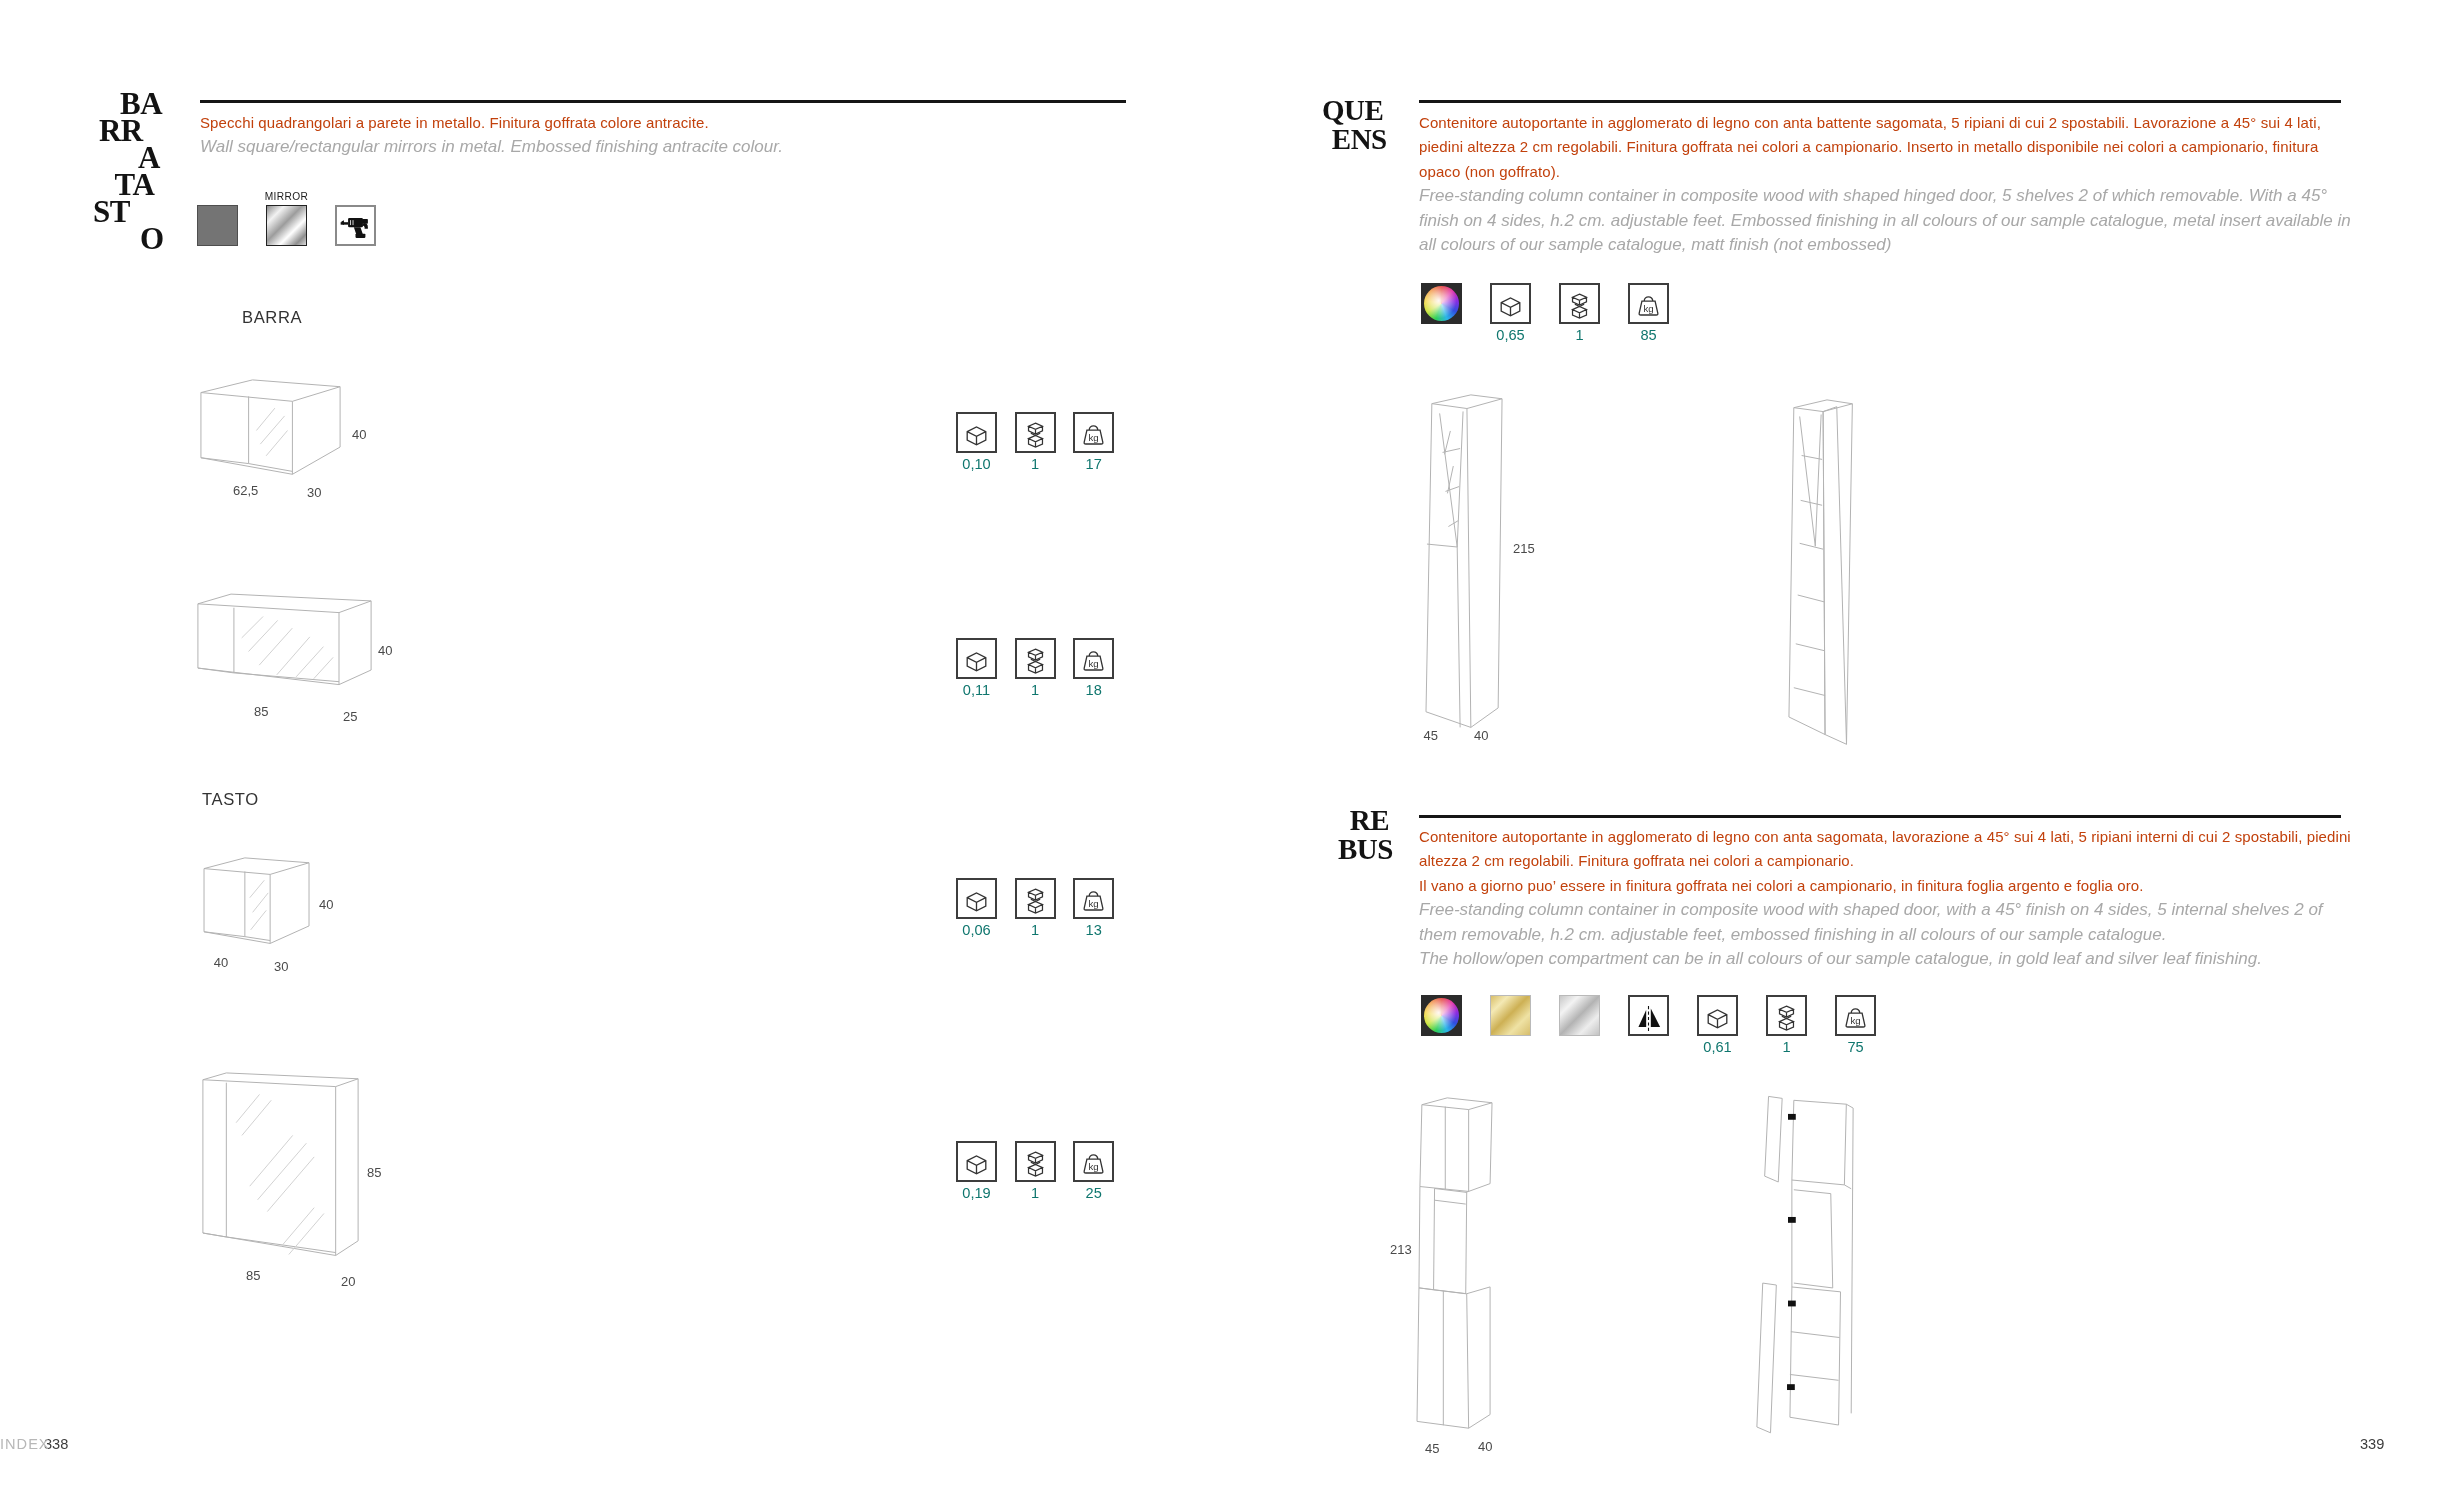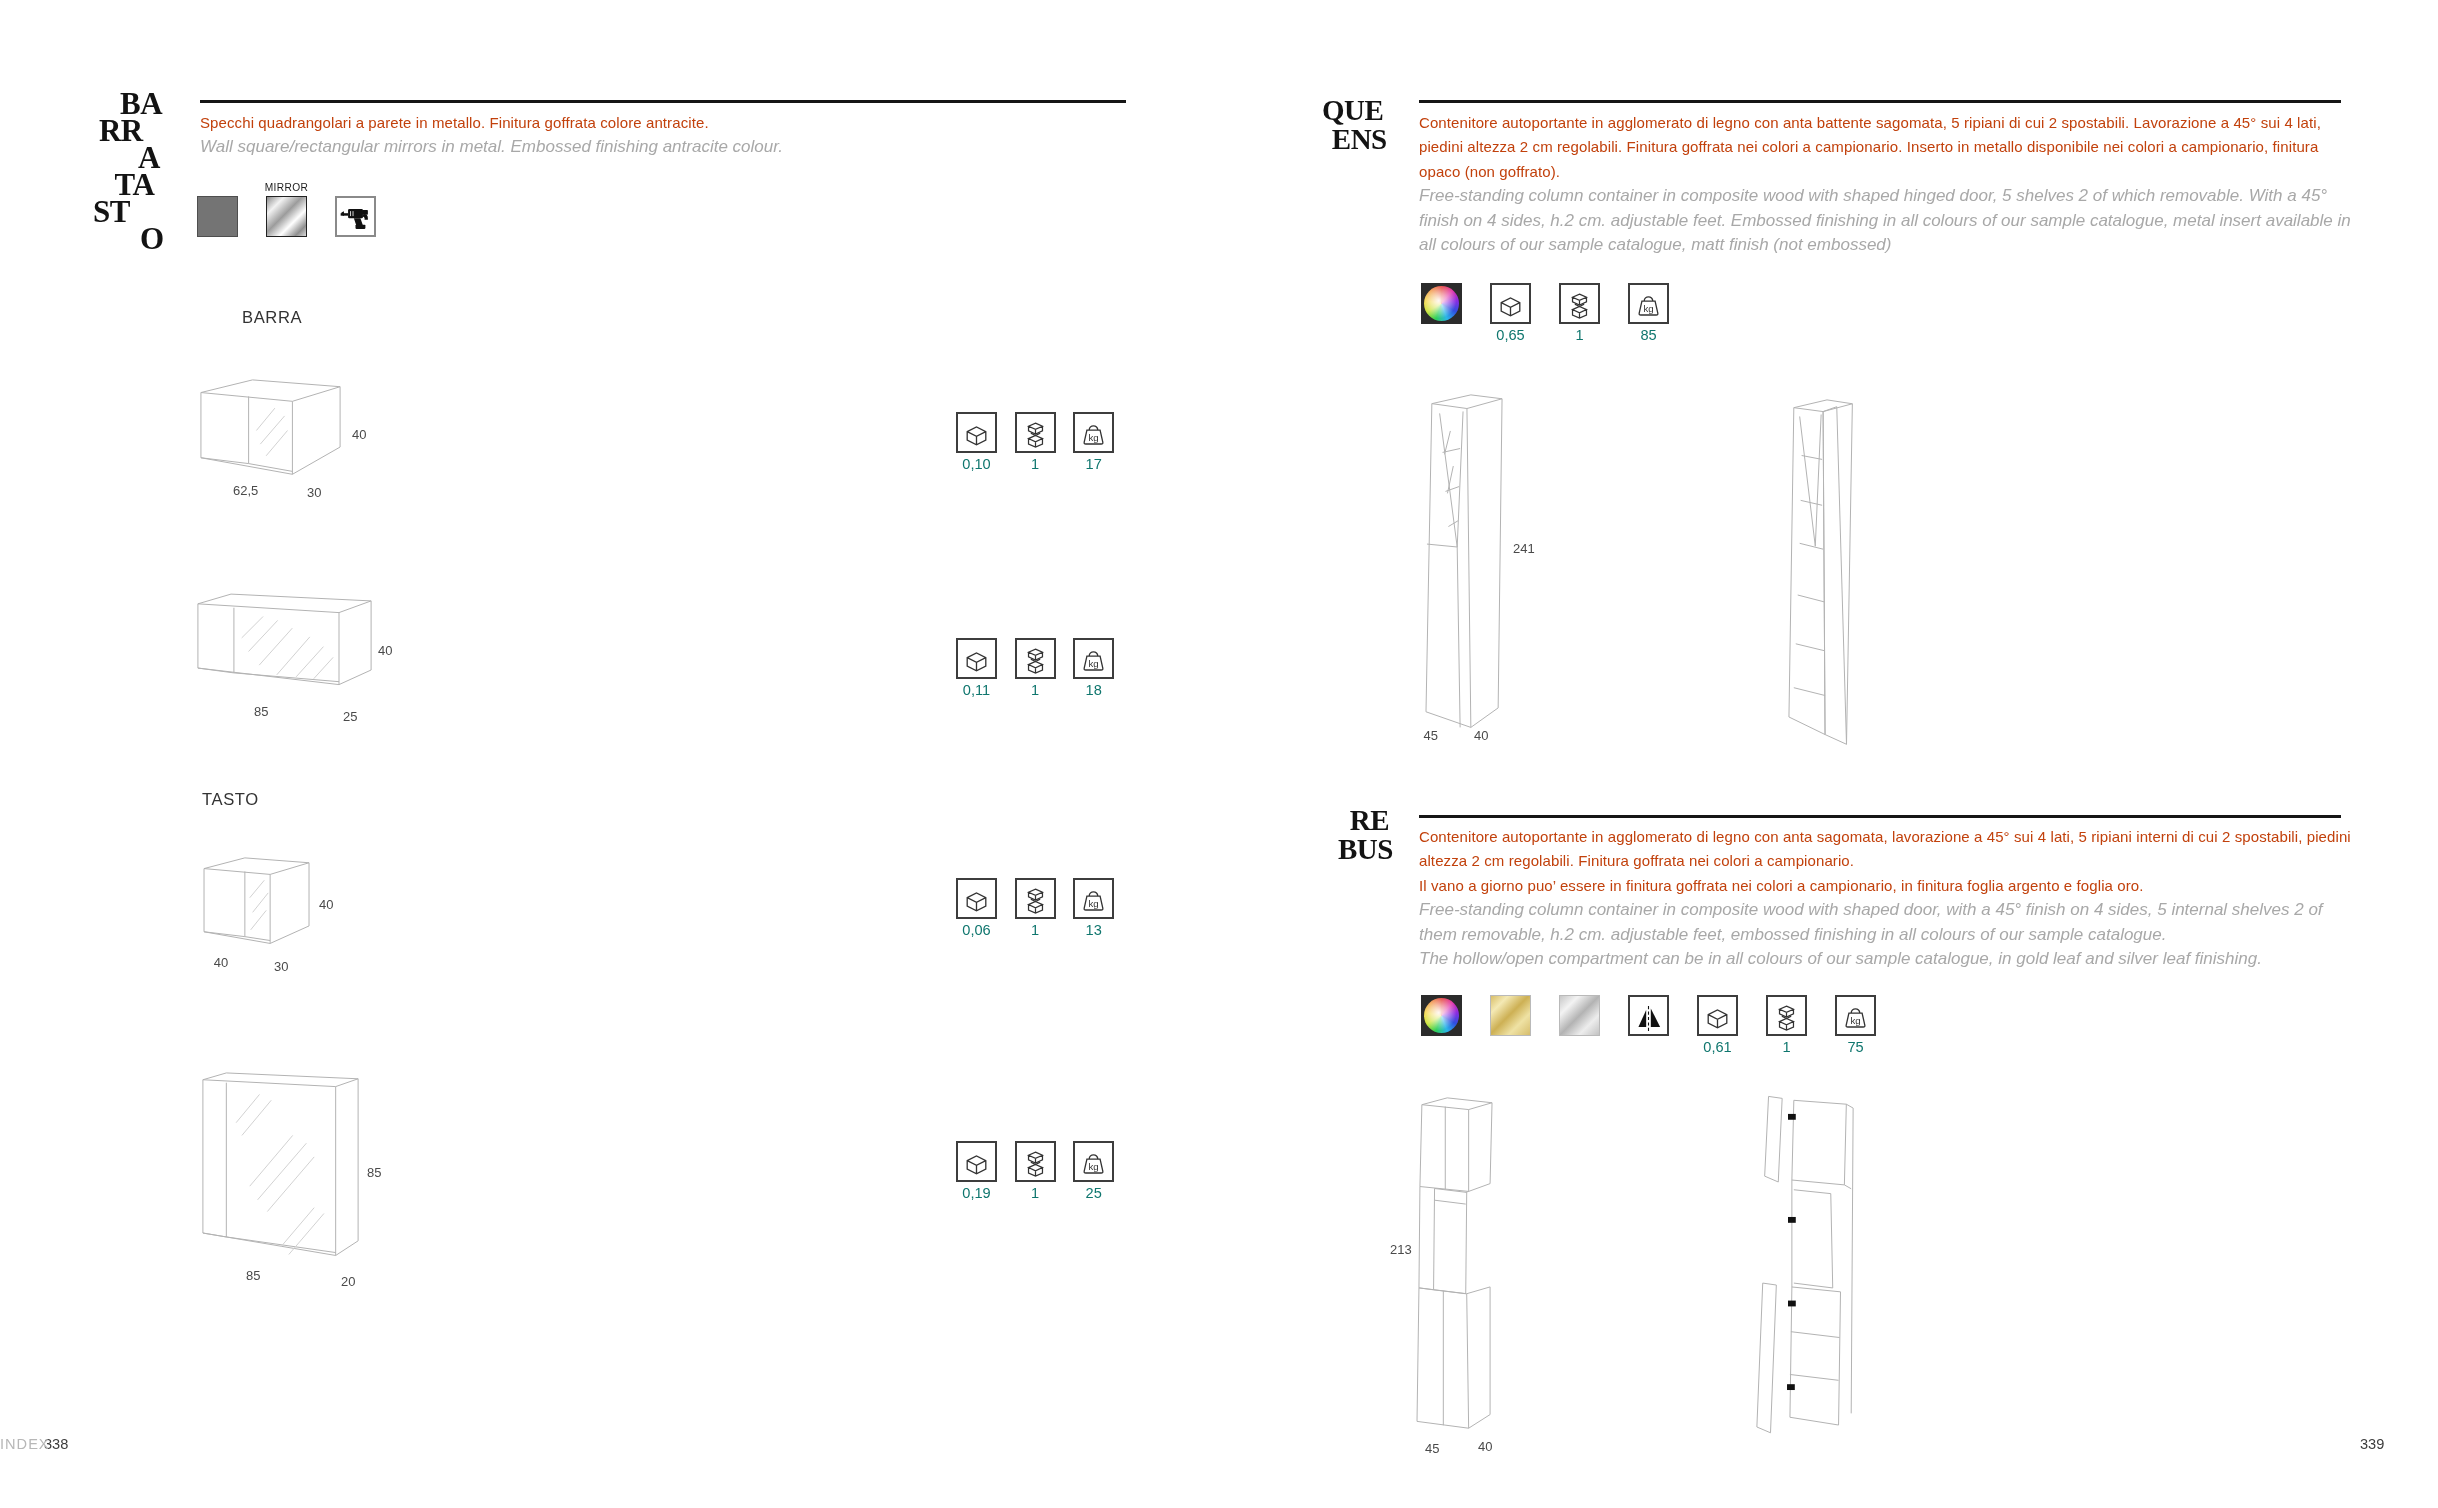--- a/index.html
+++ b/index.html
@@ -49,21 +49,21 @@
     <span style="margin-left:47px">O</span>
   </div>
 
   <div class="rule" style="left:200px;top:100px;width:926px;"></div>
 
   <div class="abs" style="left:200px;top:111px;width:936px;">
     <div class="it-text">Specchi quadrangolari a parete in metallo. Finitura goffrata colore antracite.</div>
     <div class="en-text">Wall square/rectangular mirrors in metal. Embossed finishing antracite colour.</div>
   </div>
 
-  <div class="abs" style="left:197px;top:196px;display:flex;gap:28px;">
+  <div class="abs" style="left:197px;top:205px;display:flex;gap:28px;">
     <div class="sw antracite"></div>
     <div class="sw mirror-sw">
       <span class="sw-label">MIRROR</span>
     </div>
     <div class="sw drill-box">
       <svg width="33" height="29" viewBox="0 0 40 34">
         <g fill="#111">
           <path d="M2 13 h9 v3 H2 Z"></path>
           <path d="M3 12 l3 -1.5 v6 l-3 -1.5 Z"></path>
           <rect x="11" y="8" width="18" height="11" rx="1.5"></rect>
@@ -319,21 +319,21 @@
   <div class="abs" style="left:1404px;top:385px;width:546px;height:380px;">
     <svg class="draw" style="position:absolute;left:11.7px;top:4.9px;" width="98" height="353" viewBox="0 0 100 362" fill="none" stroke="#b3b3b3" stroke-width="1">
       <path d="M16,14 L56,5 L88,9 L52,19 Z"></path>
       <path d="M16,14 L10,330 L56,346 L52,19"></path>
       <path d="M88,9 L84,326 L56,346"></path>
       <path d="M24,24 L42,161 L48,22"></path>
       <path d="M27,64 L45,60 M30,104 L44,99 M33,140 L43,134"></path>
       <path d="M29,66 L35,42 M32,106 L38,78"></path>
       <path d="M11,158 L42,161 L45,346"></path>
     </svg>
-    <span class="dim" style="left:109px;top:156px;">241</span>
+    <span class="dim" style="left:109px;top:156px;">215</span>
     <span class="dim" style="left:19.5px;top:343px;">45</span>
     <span class="dim" style="left:70px;top:343px;">40</span>
 
     <svg class="draw" style="position:absolute;left:378px;top:9.8px;" width="90" height="361" viewBox="0 0 92 370" fill="none" stroke="#b3b3b3" stroke-width="1">
       <path d="M12,13 L46,5 L72,9 L42,17 Z"></path>
       <path d="M12,13 L7,330 L44,348 L42,17"></path>
       <path d="M18,22 L34,155 L40,20"></path>
       <path d="M20,62 L41,66 M19,108 L41,113 M18,152 L42,158"></path>
       <path d="M16,205 L43,212 M14,255 L43,262 M12,300 L44,308"></path>
       <path d="M42,17 L56,12 L66,358 L44,348 Z"></path>

